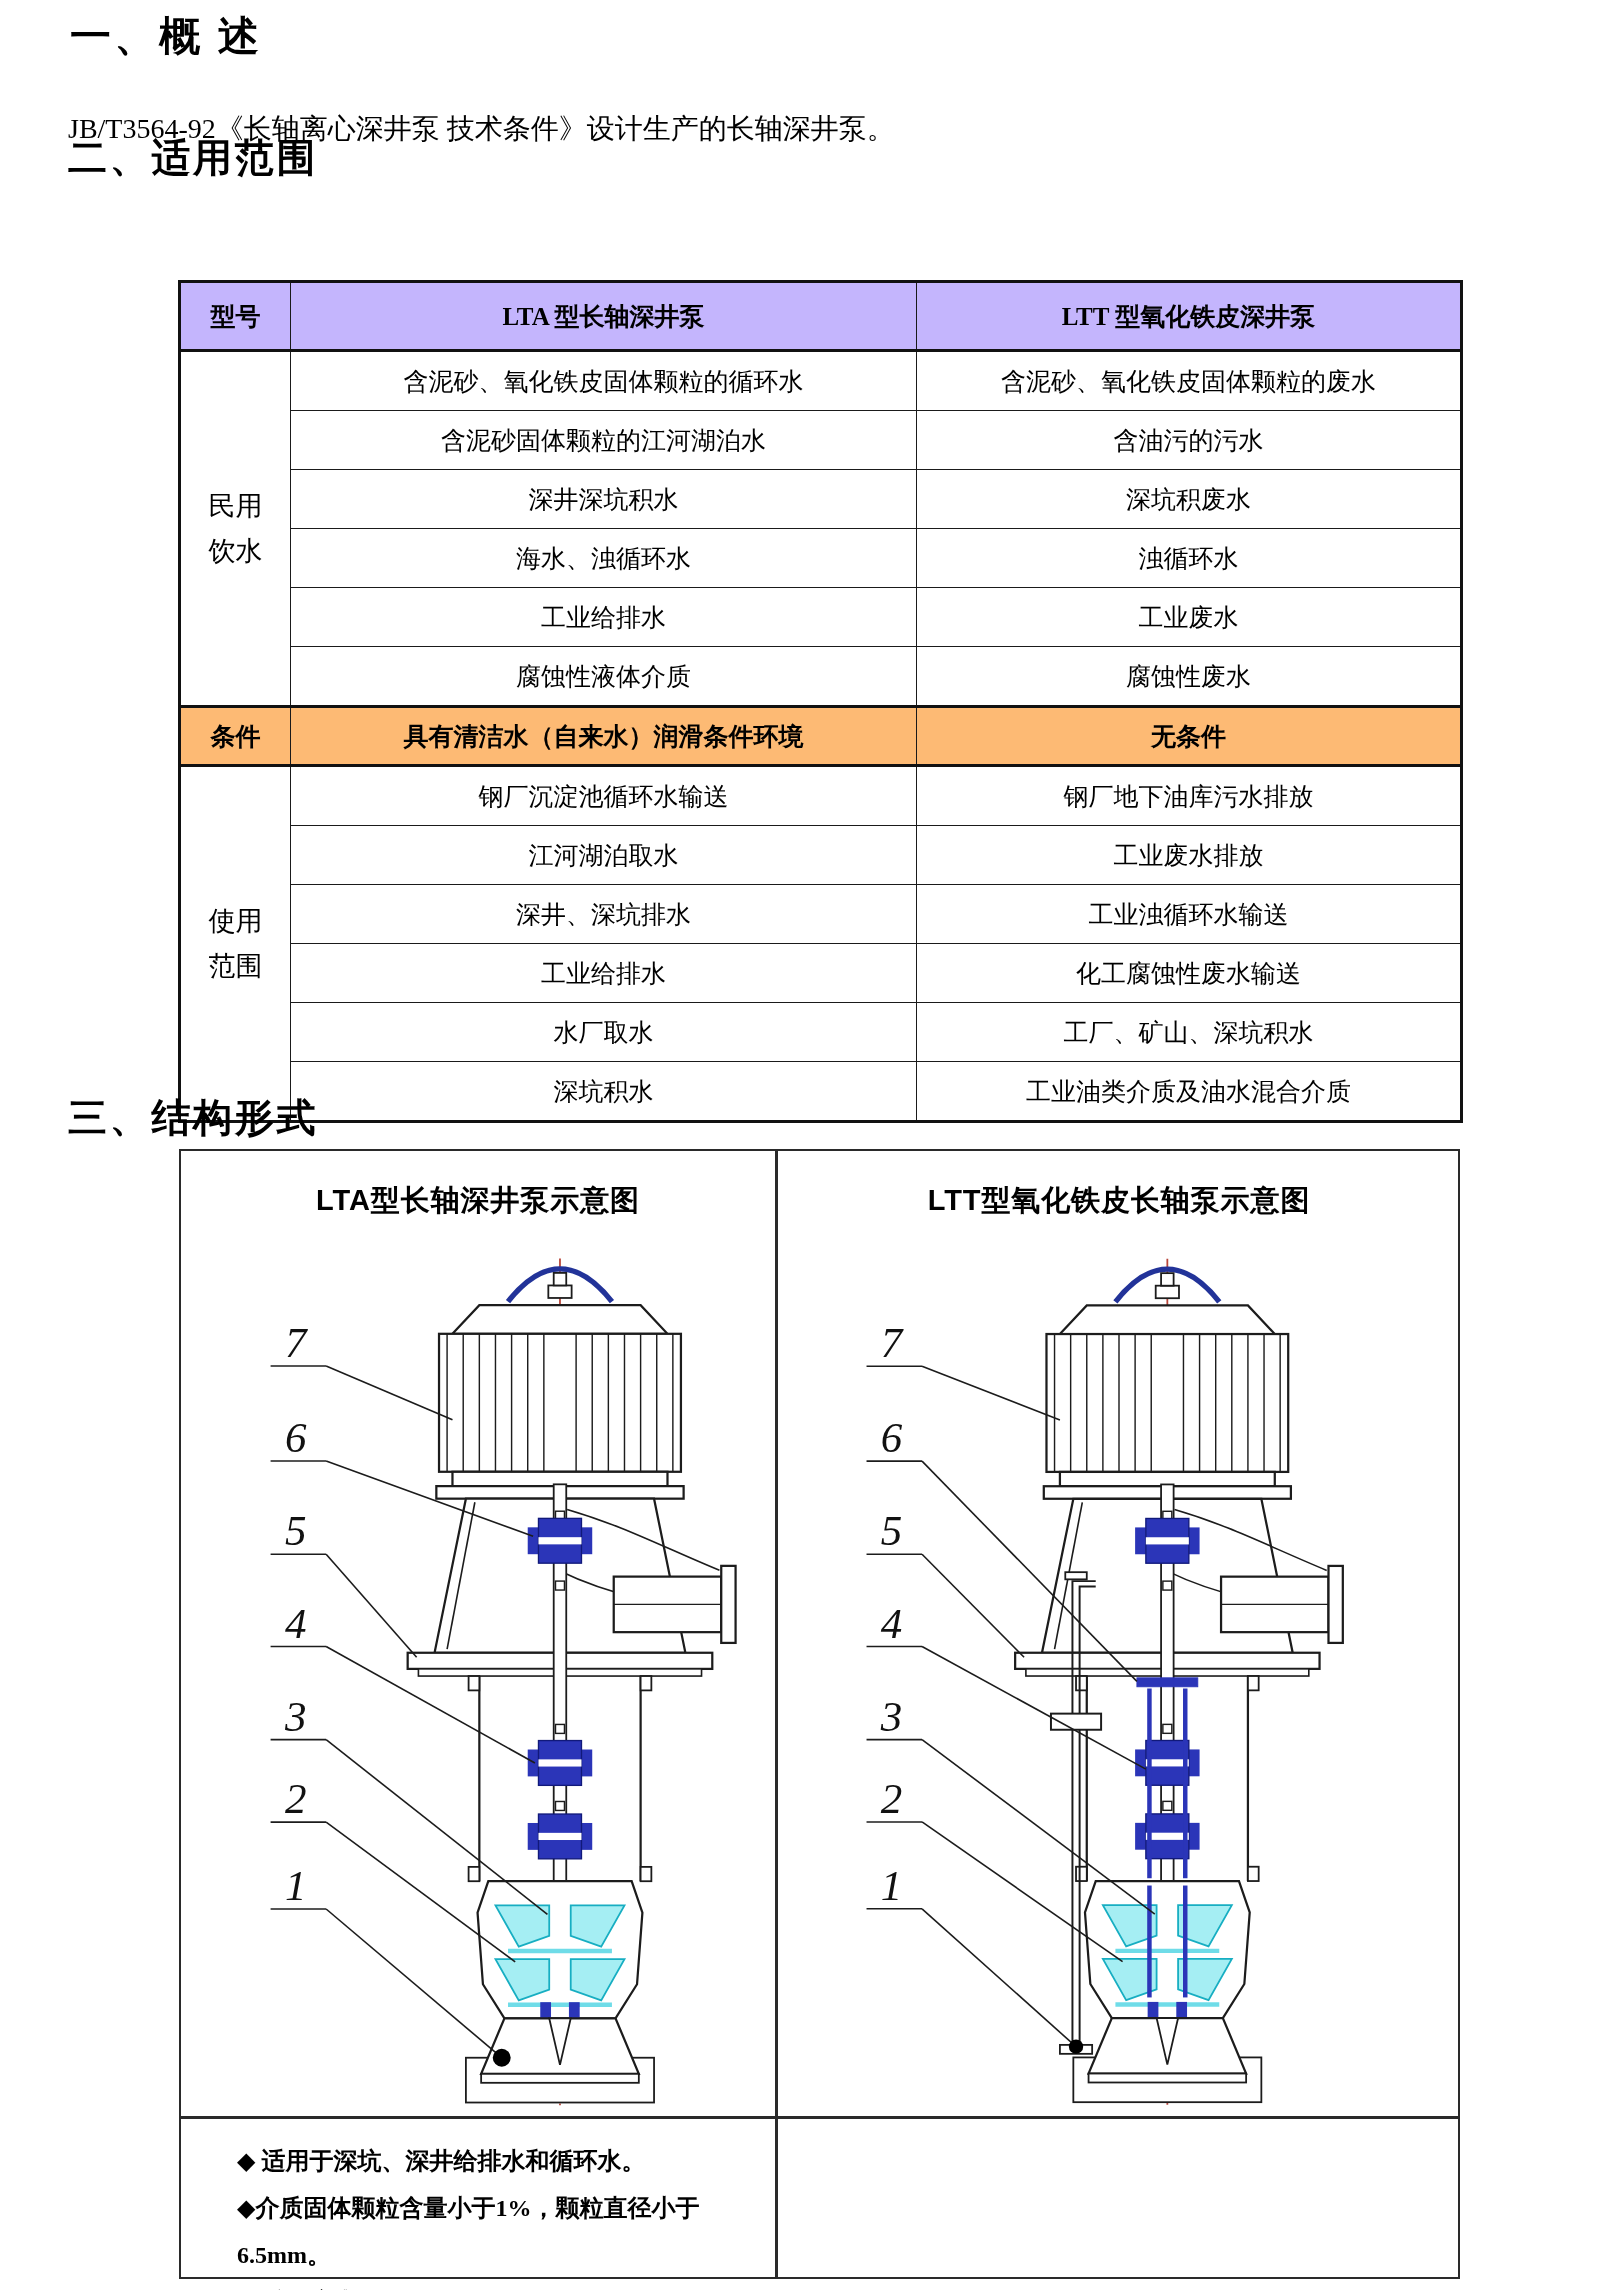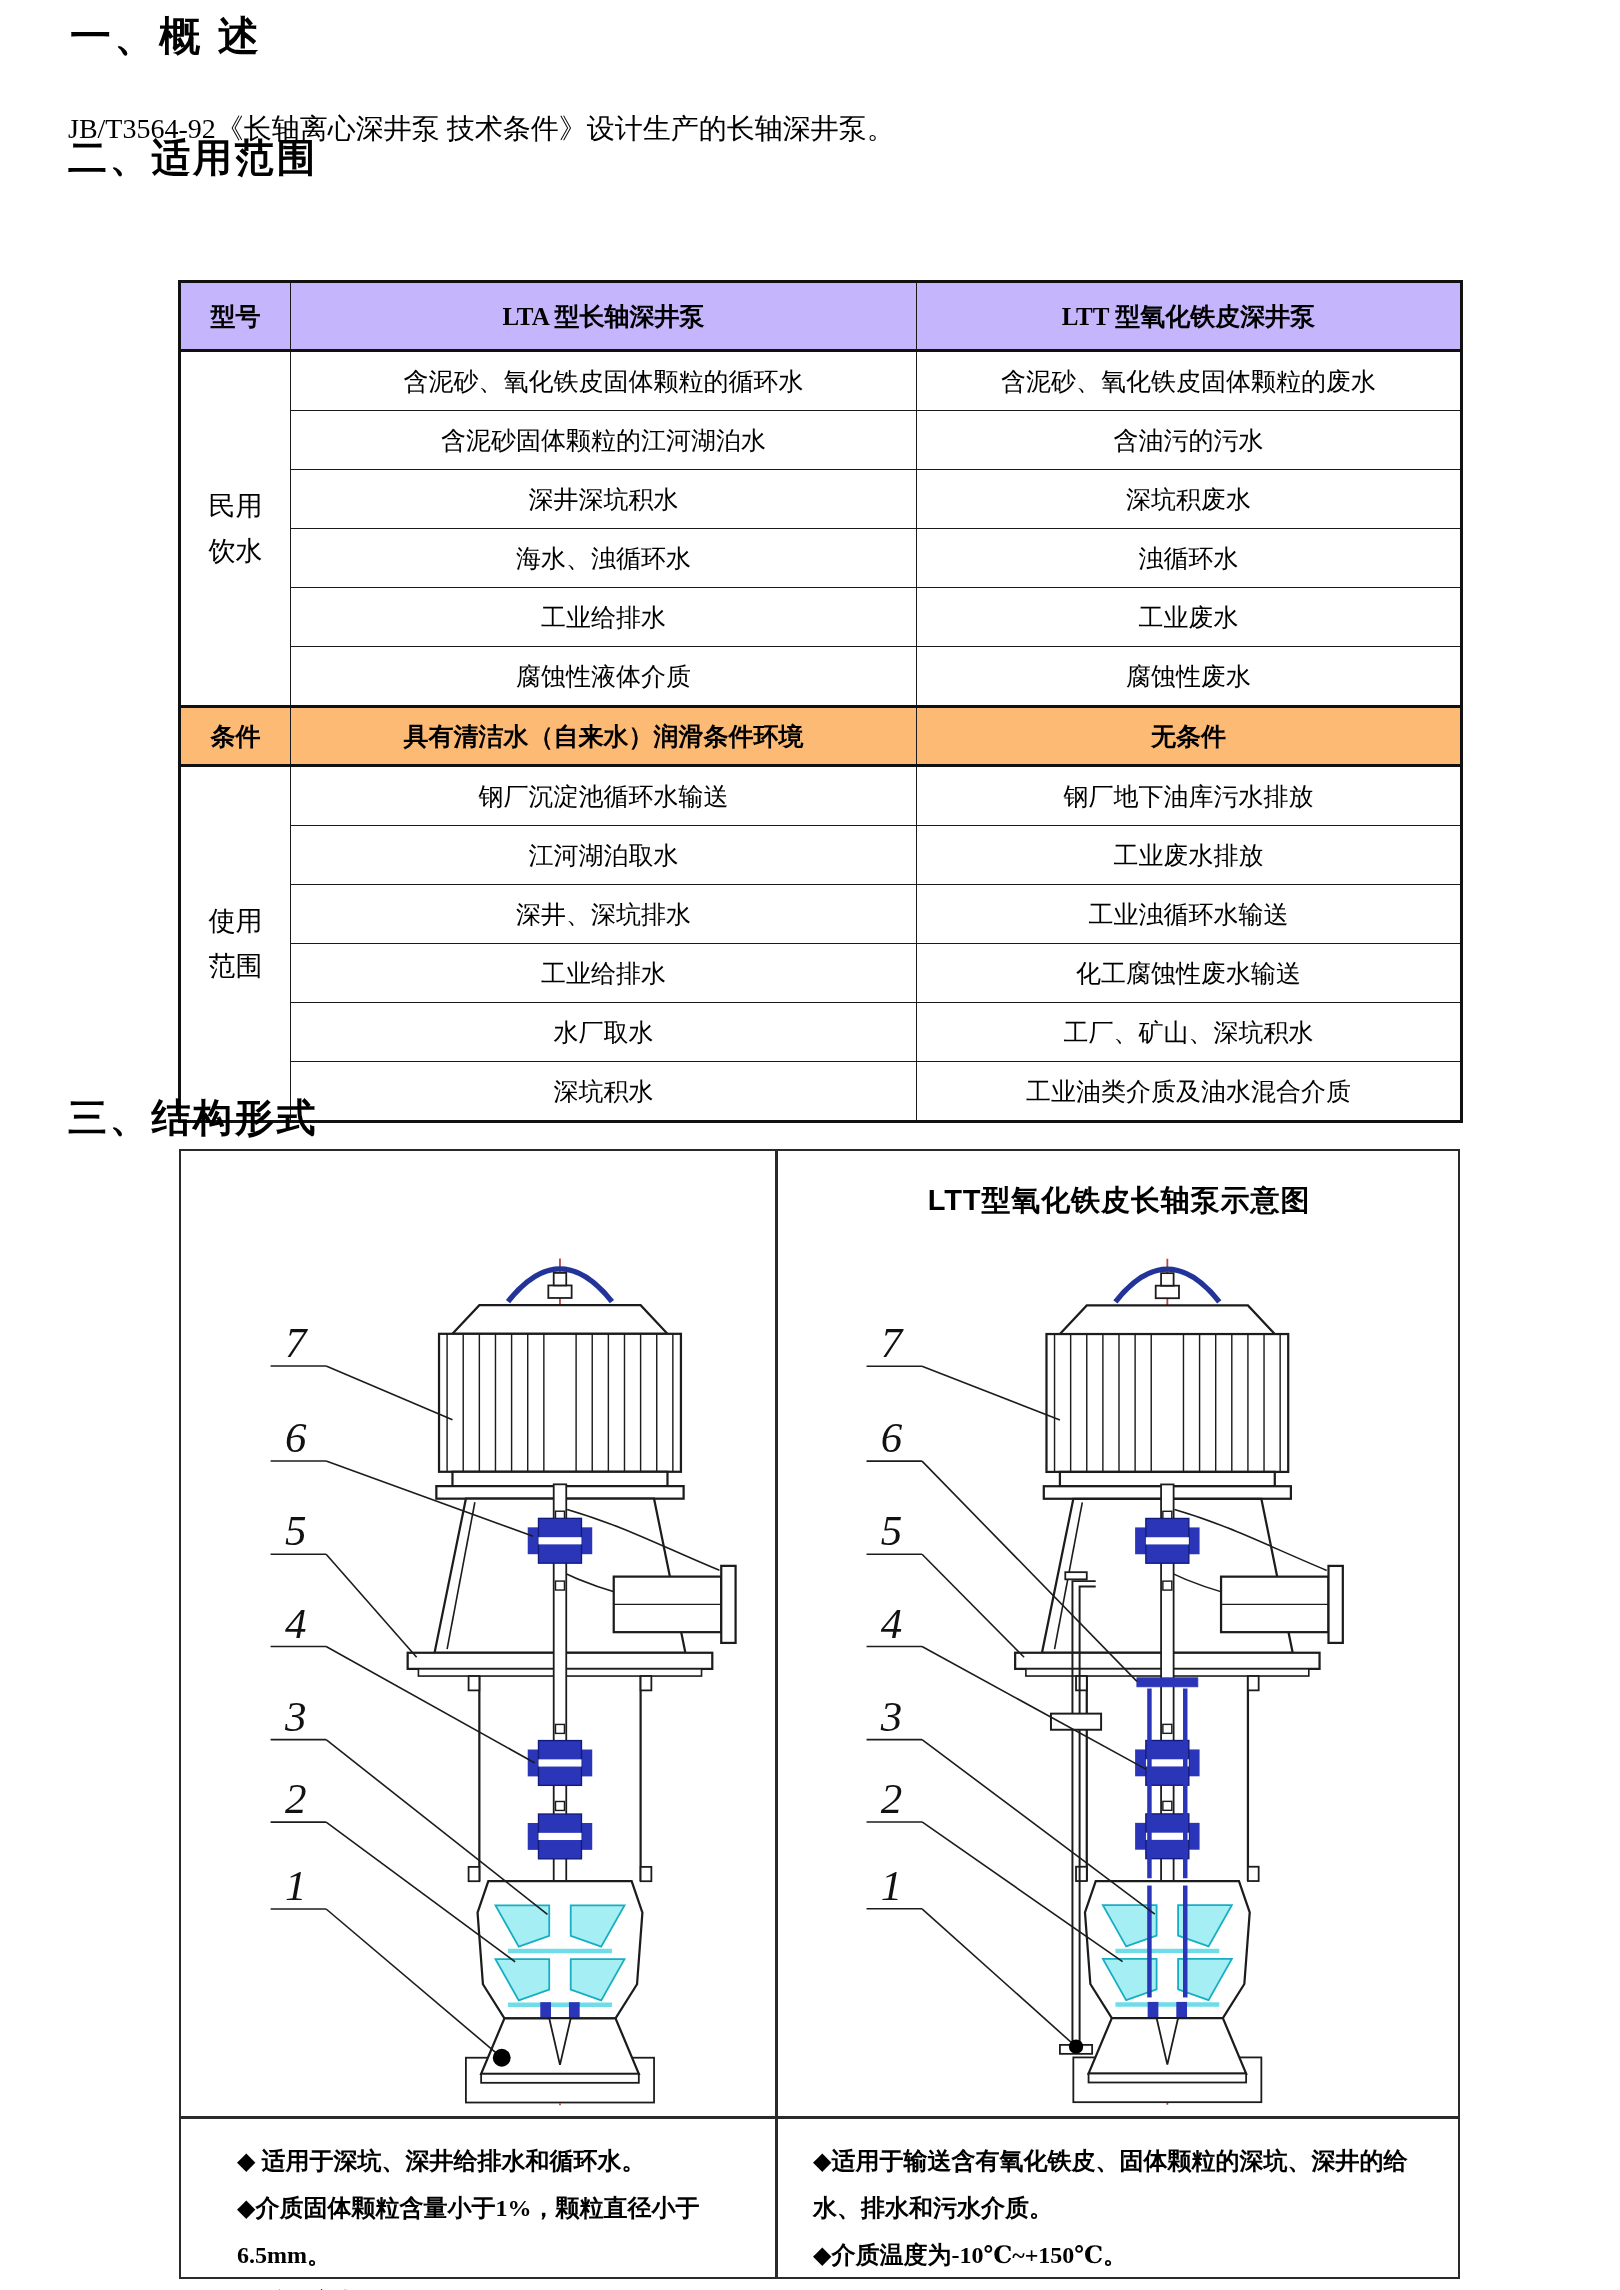--- a/index.html
+++ b/index.html
@@ -139,20 +139,21 @@
     </tbody>
   </table>
 
   <div class="h2 sec3">三、结构形式</div>
 
   <div class="figure">
     <div class="fig-divider-v"></div>
     <div class="fig-divider-h"></div>
 
     <div class="panel left">
+      <div class="panel-title">LTA型长轴深井泵示意图</div>
       <svg width="594" height="965" viewBox="0 0 663 1077">
         <defs>
           <g id="pump-core">
 
             <line x1="0" y1="120" x2="0" y2="1065" stroke="#B8463A" stroke-width="2" stroke-dasharray="22 7 5 7"></line>
 
             <rect x="-105" y="1012" width="210" height="50" fill="#ffffff" stroke="#1c1c1c" stroke-width="2"></rect>
 
             <path d="M -58 168 Q 0 95 58 168" fill="none" stroke="#223399" stroke-width="6"></path>
             <rect x="-13" y="150" width="26" height="14" fill="#fff" stroke="#1c1c1c" stroke-width="2"></rect>
@@ -334,20 +335,16 @@
           <text x="128" y="836" text-anchor="middle">1</text>
         </g>
       </svg>
     </div>
 
     <div class="caption left">
       <div class="cap-line">◆ 适用于深坑、深井给排水和循环水。</div>
       <div class="cap-line">◆介质固体颗粒含量小于1%，颗粒直径小于6.5mm。</div>
       <div class="cap-line">介质温度为-10℃~+80℃.</div>
     </div>
-    <div class="caption right">
-      <div class="cap-line">◆适用于输送含有氧化铁皮、固体颗粒的深坑、深井的给水、排水和污水介质。</div>
-      <div class="cap-line">◆介质温度为-10℃~+150℃。</div>
-    </div>
   </div>
 
 </div>
 
 
 </body></html>

